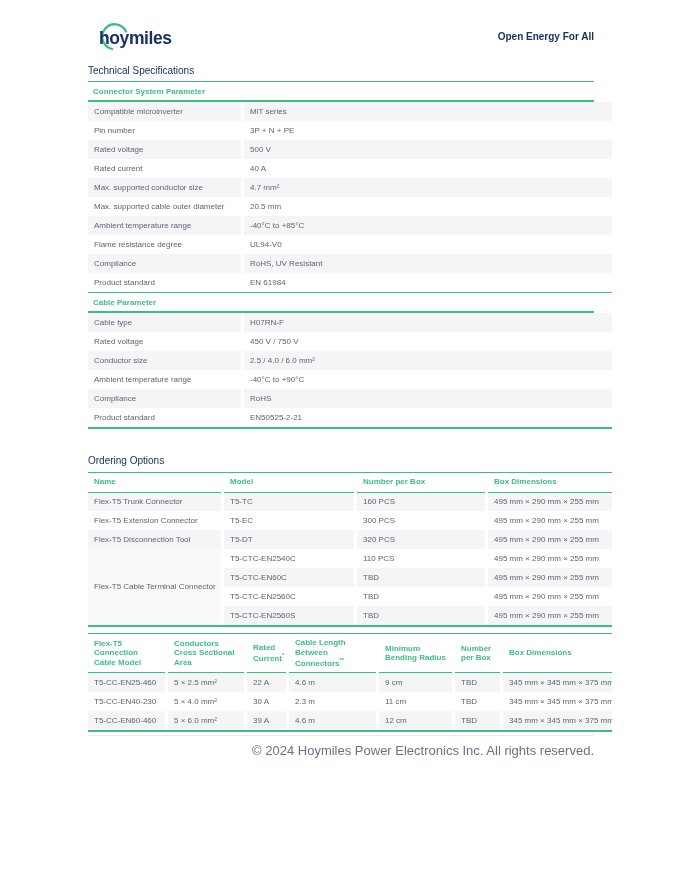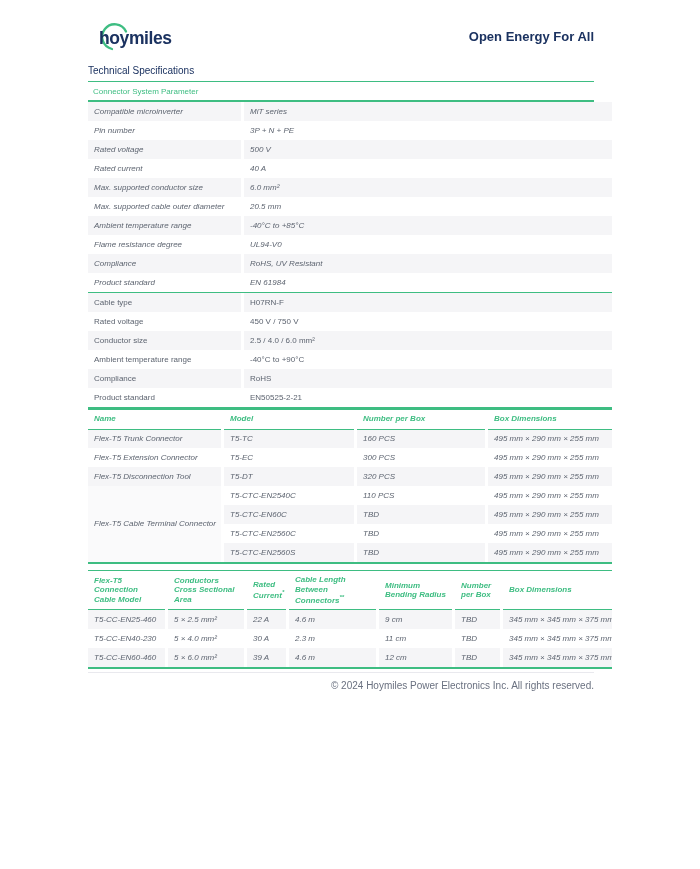--- a/index.html
+++ b/index.html
@@ -12,41 +12,41 @@
   html,body{background:#fff;}
   body{
     width:700px;height:869px;overflow:hidden;
     font-family:"Liberation Sans","DejaVu Sans",sans-serif;
     color:var(--txt);
   }
   .page{width:676px;height:869px;padding:20px 82px 0 88px;}
 
   
   .hdr{display:flex;justify-content:space-between;align-items:center;height:32px;}
-  .tagline{font-size:13px;font-weight:bold;color:var(--navy);}
+  .tagline{font-size:10px;font-weight:bold;color:var(--navy);}
 
   
   .h1{
     margin-top:13px;font-size:10px;font-weight:normal;color:var(--navy);
     padding-bottom:5px;border-bottom:1px solid var(--green);
   }
   .h1.ordering{margin-top:26px;border-bottom:none;padding-bottom:6px;}
 
   
   .section-title{
-    font-size:8px;font-weight:normal;color:var(--green);
+    font-size:8px;font-weight:bold;color:var(--green);
     padding:5px 5px 4px 5px;border-bottom:2px solid var(--green);
   }
   .section-title + .tbl-wrap{border-top:none;}
 
   
   .tbl-wrap{width:524px;overflow:hidden;}
-  .tbl-wrap.btm1{border-bottom:1px solid var(--green);font-style:italic;}
+  .tbl-wrap.btm1{border-bottom:1px solid var(--green);}
   .tbl-wrap.btm2{border-bottom:2px solid var(--green);}
-  .tbl-wrap.top2{border-top:1.5px solid var(--green);font-style:italic;}
+  .tbl-wrap.top2{border-top:1.5px solid var(--green);}
   table{border-collapse:collapse;width:527px;margin-left:-3px;table-layout:fixed;}
   td,th{
     border-left:3px solid #fff;
     font-size:8px;line-height:1.2;color:var(--txt);
     padding:0 6px;height:19px;vertical-align:middle;
     overflow:hidden;white-space:nowrap;
   }
   th{
     color:var(--green);font-weight:bold;text-align:left;
     border-bottom:1px solid var(--green);
@@ -60,21 +60,21 @@
   .cable-table th{padding:4px 6px;height:33px;}
   th sup{font-size:6px;}
 
   .gap6{height:6px;}
 
   
   .footnotes{padding:6px 0 5px 2px;}
   .footnote{font-size:7.5px;color:var(--txt);line-height:1.5;}
   .footnote .mark{display:inline-block;min-width:8px;}
   .foot-divider{border-top:1px solid #e9e9ee;margin-top:3px;}
-  .copyright{margin-top:7px;text-align:right;font-size:10px;color:#6a7180;}
+  .copyright{margin-top:7px;text-align:right;font-size:13px;color:#6a7180;}
 
   
   .logo{display:flex;align-items:center;}
 </style>
 </head>
 <body>
 
 <div class="page">
 
   <div class="hdr">
@@ -109,21 +109,21 @@
             <tr>
               <td>Rated voltage</td>
               <td class="val">500 V</td>
             </tr>
             <tr>
               <td>Rated current</td>
               <td class="val">40 A</td>
             </tr>
             <tr>
               <td>Max. supported conductor size</td>
-              <td class="val">6.0 mm²</td>
+              <td class="val">4.7 mm²</td>
             </tr>
             <tr>
               <td>Max. supported cable outer diameter</td>
               <td class="val">20.5 mm</td>
             </tr>
             <tr>
               <td>Ambient temperature range</td>
               <td class="val">-40°C to +85°C</td>
             </tr>
             <tr>
@@ -134,20 +134,21 @@
               <td>Compliance</td>
               <td class="val">RoHS, UV Resistant</td>
             </tr>
             <tr>
               <td>Product standard</td>
               <td class="val">EN 61984</td>
             </tr>
           </tbody>
         </table>
       </div>
+      <div class="section-title">Cable Parameter</div>
       <div class="tbl-wrap btm2">
         <table class="spec-table">
           <colgroup>
             <col style="width:156px">
             <col style="width:371px">
           </colgroup>
           <tbody>
             <tr>
               <td>Cable type</td>
               <td class="val">H07RN-F</td>
@@ -170,20 +171,21 @@
             </tr>
             <tr>
               <td>Product standard</td>
               <td class="val">EN50525-2-21</td>
             </tr>
           </tbody>
         </table>
       </div>
     </div>
 
+  <div class="h1 ordering">Ordering Options</div>
 
   <div class="tbl-wrap top2 btm2">
     <table class="ordering-table" id="ordering-table">
       <colgroup>
           <col style="width:136px">
           <col style="width:133px">
           <col style="width:131px">
           <col style="width:127px">
         </colgroup>
       <thead>

